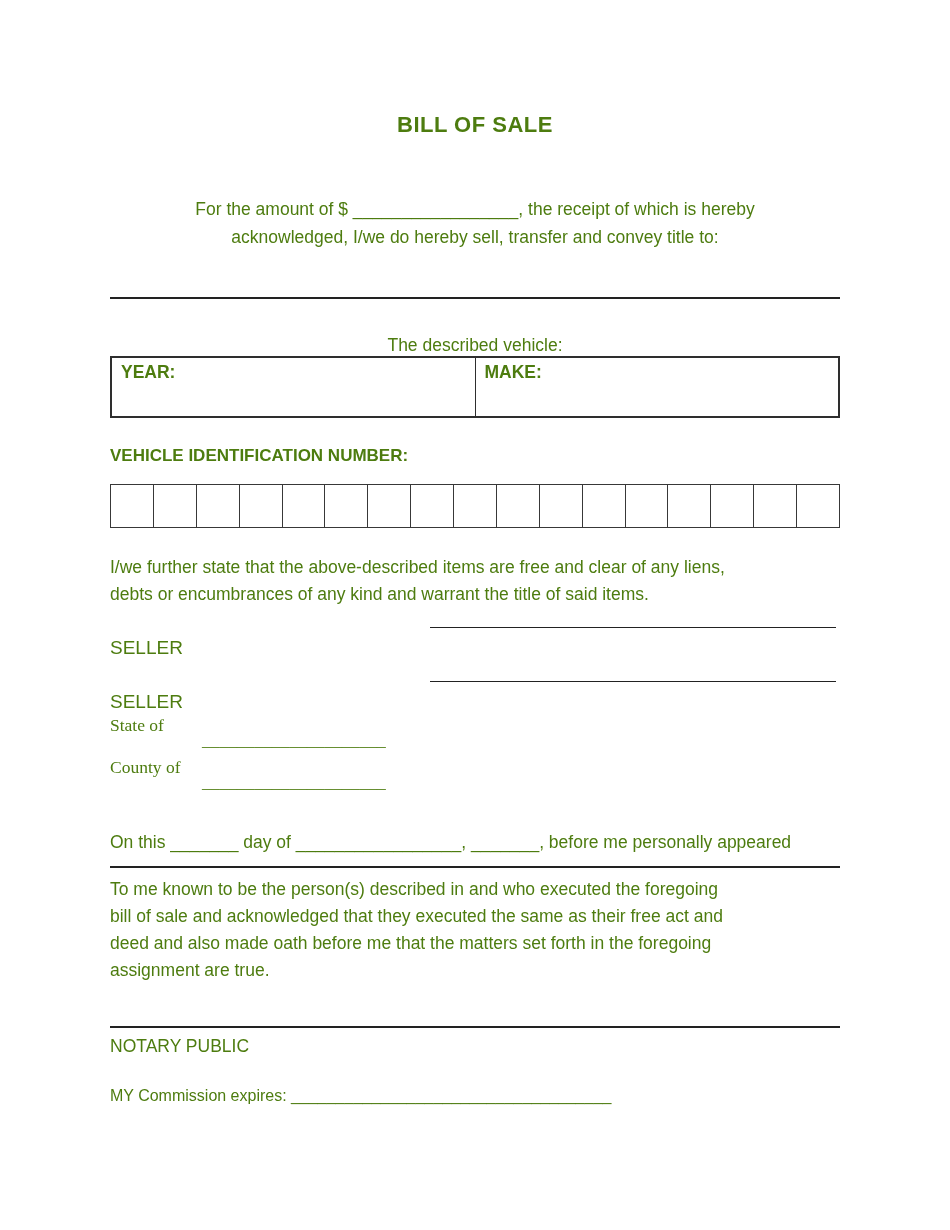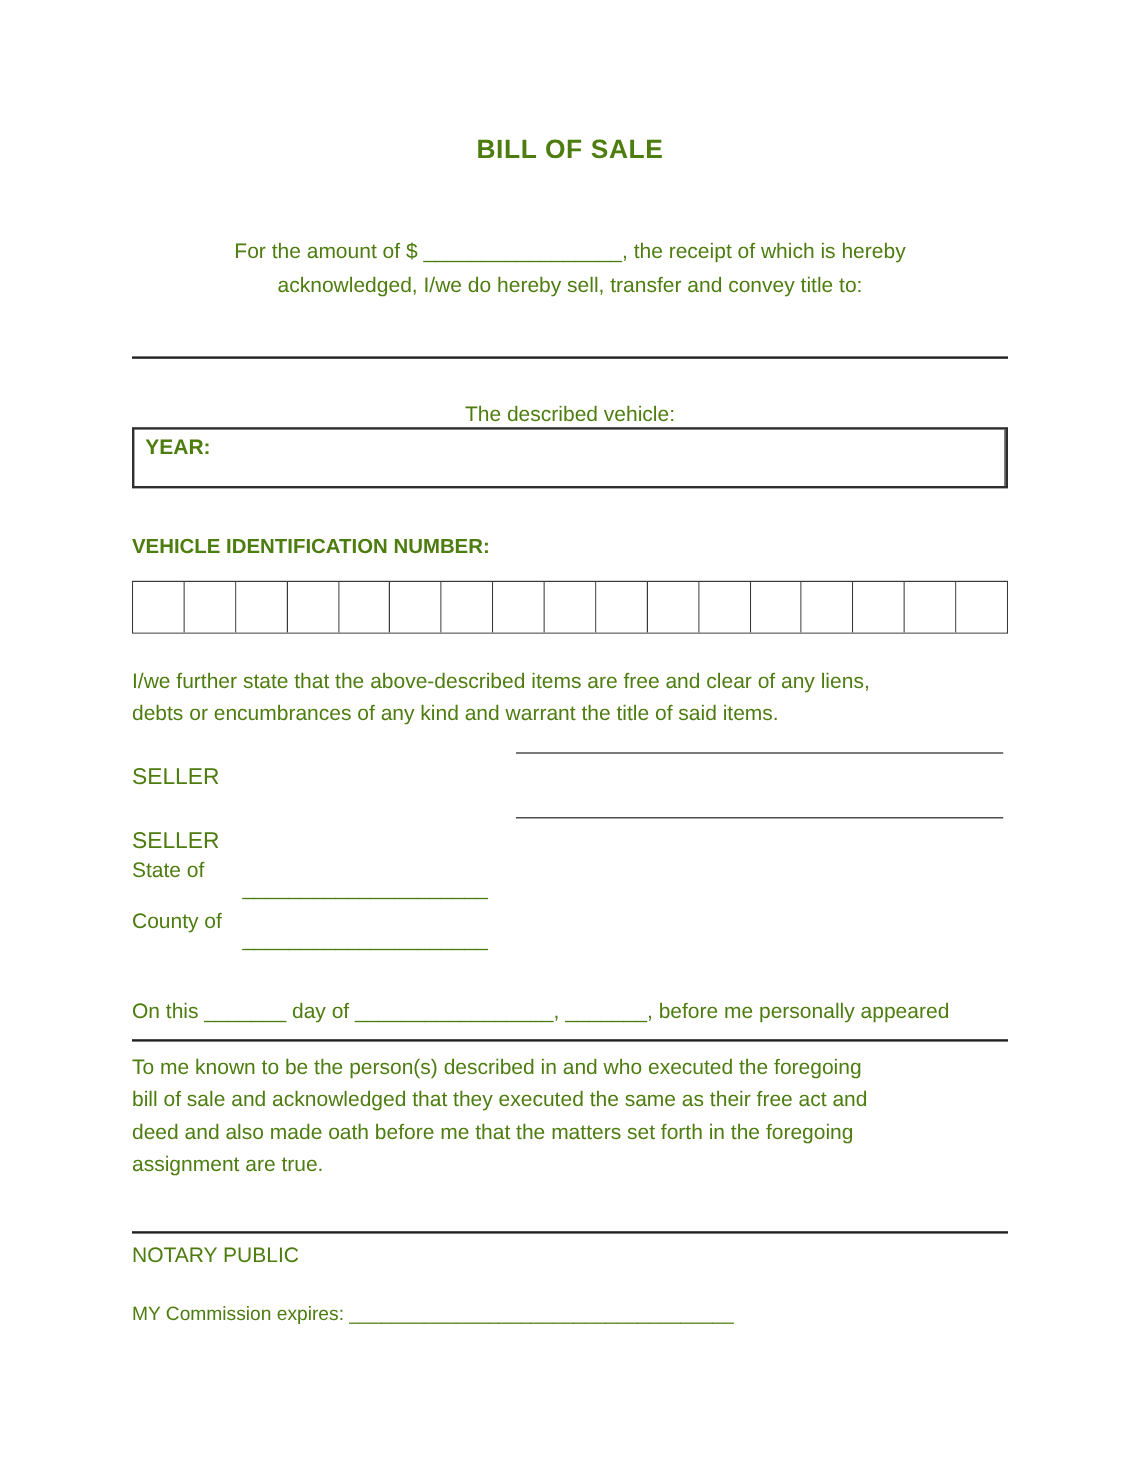--- a/index.html
+++ b/index.html
@@ -44,21 +44,21 @@
   .rule-3 { top: 1026px; }
 
   .vehicle-caption {
     top: 315px;
     text-align: center;
     font-size: 17.5px;
     margin-top: 20px;
   }
   .vehicle-table {
     top: 356px;
-    height: 51px;
+    height: 62px;
     display: flex;
     border: 2px solid #2e2e2e;
     box-sizing: border-box;
   }
   .vehicle-cell {
     flex: 1;
     padding: 4px 9px;
     font-size: 17.5px;
     font-weight: bold;
     box-sizing: border-box;
@@ -96,21 +96,21 @@
   .sig-line-1 { top: 627px; }
   .sig-line-2 { top: 681px; }
   .seller-label {
     text-align: left;
     font-size: 19px;
     line-height: 27px;
   }
   .seller-1 { top: 634px; }
   .seller-2 { top: 688px; }
 
-  .state-county { top: 712px; font-size: 17.5px; line-height: 27px; }
+  .state-county { top: 712px; font-size: 17.5px; line-height: 27px; font-family: Liberation Serif, serif; }
   .sc-row { display: flex; }
   .sc-label { width: 92px; flex: 0 0 92px; }
   .sc-blank { white-space: nowrap; margin-top: 15px; }
 
   .date-line {
     top: 796px;
     font-size: 17.5px;
     white-space: nowrap;
     margin-top: 36px;
   }
@@ -138,20 +138,23 @@
 acknowledged, I/we do hereby sell, transfer and convey title to:</div>
 
   <div class="abs content-x rule rule-1"></div>
 
   <div class="abs content-x vehicle-caption">The described vehicle:</div>
 
   <div class="abs content-x vehicle-table">
     <div class="vehicle-cell first">
       <span>YEAR:</span>
     </div>
+    <div class="vehicle-cell">
+      <span>MAKE:</span>
+    </div>
   </div>
 
   <div class="abs content-x vin-label">VEHICLE IDENTIFICATION NUMBER:</div>
 
   <div class="abs content-x vin-boxes">
       <div class="vin-cell"></div>
       <div class="vin-cell"></div>
       <div class="vin-cell"></div>
       <div class="vin-cell"></div>
       <div class="vin-cell"></div>

